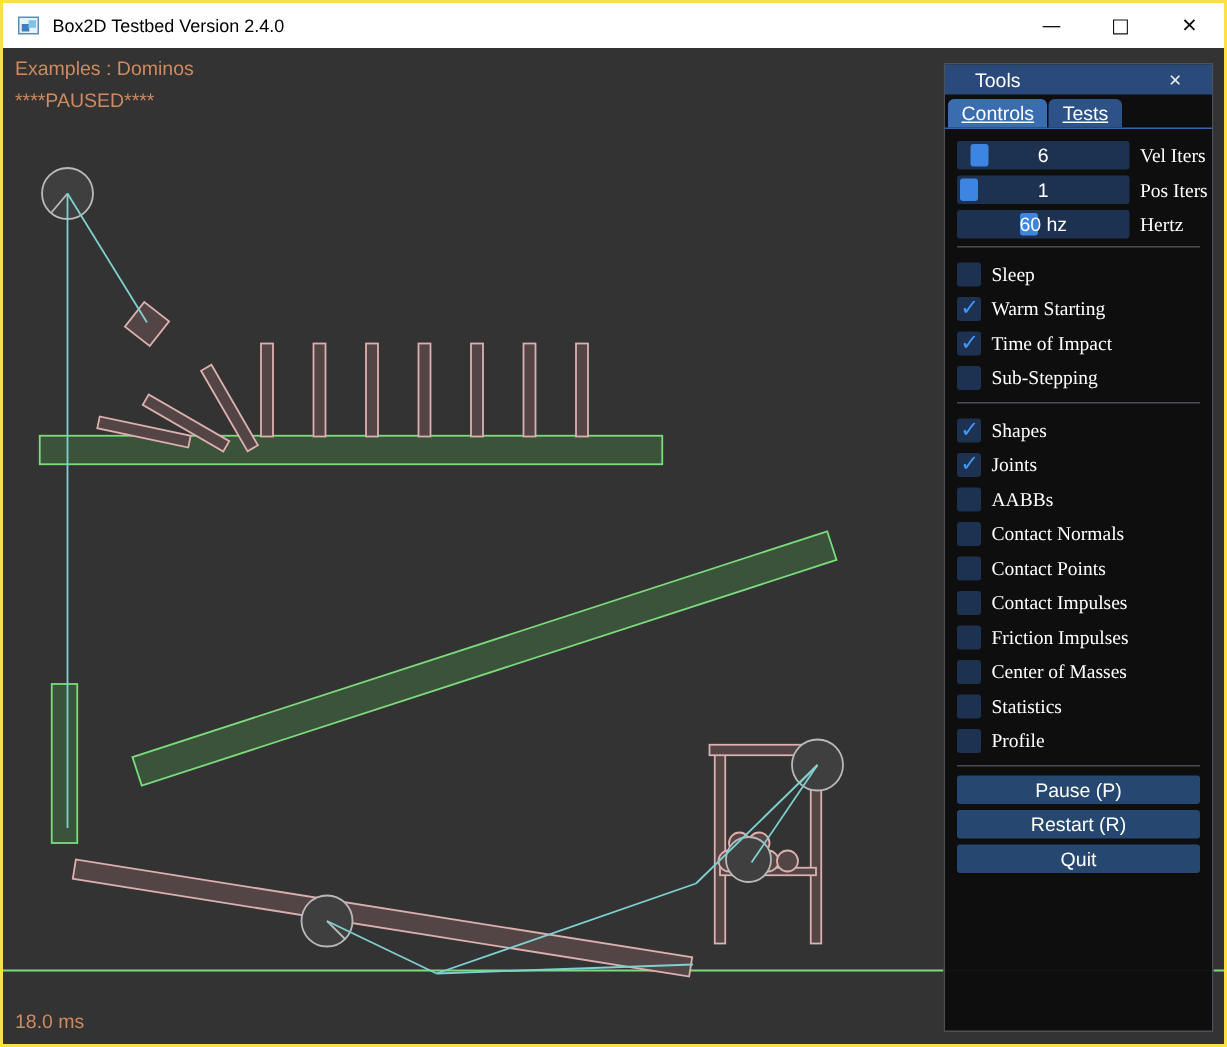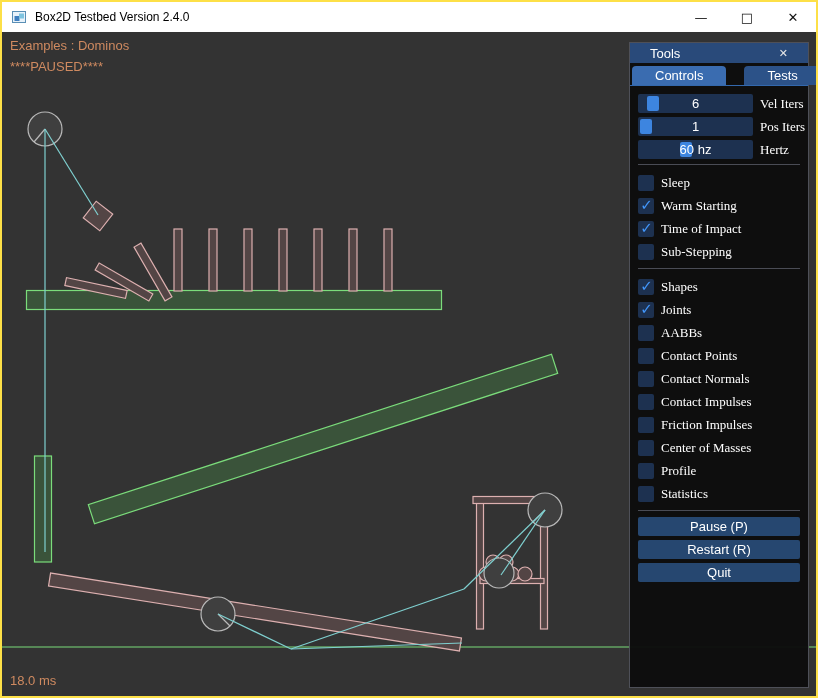--- a/index.html
+++ b/index.html
@@ -22,22 +22,22 @@
   .ms-label      { left:8px; top:641px; }
 
   
   .tools-panel { position:absolute; left:627px; top:10px; width:180px; height:646px;
                  background:rgba(13,13,13,0.96); border:1px solid #4e5058;
                  display:flex; flex-direction:column; color:#fff; }
   .panel-titlebar { flex:0 0 auto; height:20px; background:#294a7a; display:flex; align-items:center;
                     padding:0 20px; font-size:13px; }
   .panel-close { margin-left:auto; font-size:11px; color:#e8e8e8; font-family:"DejaVu Sans",sans-serif; }
   .tabbar { display:flex; padding:3px 2px 0 2px; border-bottom:1px solid #3368ad; }
-  .tab { height:19px; padding:0 23px; display:flex; align-items:center; font-size:13px;
-         background:#2c5288; border-radius:4px 4px 0 0; margin-right:18px; }
+  .tab { height:19px; padding:0 9px; display:flex; align-items:center; font-size:13px;
+         background:#2c5288; border-radius:4px 4px 0 0; margin-right:1px;text-decoration:underline; }
   .tab.active { background:#3a6cb0; }
   .panel-content { flex:1; padding:8px; overflow:hidden; }
 
   .slider-row { display:flex; align-items:center; height:19px; margin-bottom:4px; }
   .slider-frame { position:relative; width:115px; height:19px; background:#1d3150; border-radius:2px; flex:0 0 auto; }
   .slider-grab { position:absolute; top:2px; width:12px; height:15px; background:#3d85e0; border-radius:2px; }
   .slider-value { position:absolute; left:0; top:0; right:0; bottom:0; display:flex; align-items:center;
                   justify-content:center; font-size:13px; color:#fff; }
   .row-label { margin-left:7px; font-size:13px; color:#fff; white-space:nowrap;font-family:Liberation Serif, serif; }
 
@@ -196,45 +196,45 @@
                 <span class="cb-check">✓</span>
               </span>
               <span class="row-label">Joints</span>
             </div>
             <div class="cb-row">
               <span class="cb-box"></span>
               <span class="row-label">AABBs</span>
             </div>
             <div class="cb-row">
               <span class="cb-box"></span>
+              <span class="row-label">Contact Normals</span>
+            </div>
+            <div class="cb-row">
+              <span class="cb-box"></span>
               <span class="row-label">Contact Points</span>
             </div>
             <div class="cb-row">
               <span class="cb-box"></span>
-              <span class="row-label">Contact Normals</span>
-            </div>
-            <div class="cb-row">
-              <span class="cb-box"></span>
               <span class="row-label">Contact Impulses</span>
             </div>
             <div class="cb-row">
               <span class="cb-box"></span>
               <span class="row-label">Friction Impulses</span>
             </div>
             <div class="cb-row">
               <span class="cb-box"></span>
               <span class="row-label">Center of Masses</span>
             </div>
             <div class="cb-row">
               <span class="cb-box"></span>
+              <span class="row-label">Statistics</span>
+            </div>
+            <div class="cb-row">
+              <span class="cb-box"></span>
               <span class="row-label">Profile</span>
-            </div>
-            <div class="cb-row">
-              <span class="cb-box"></span>
-              <span class="row-label">Statistics</span>
             </div>
           </div>
         <div class="sep"></div>
         <div>
             <div class="panel-btn">Pause (P)</div>
             <div class="panel-btn">Restart (R)</div>
             <div class="panel-btn">Quit</div>
           </div>
       </div>
     </div>

